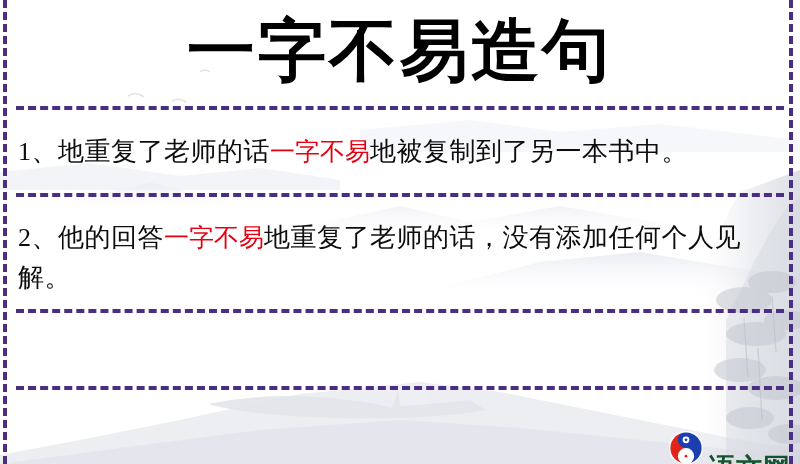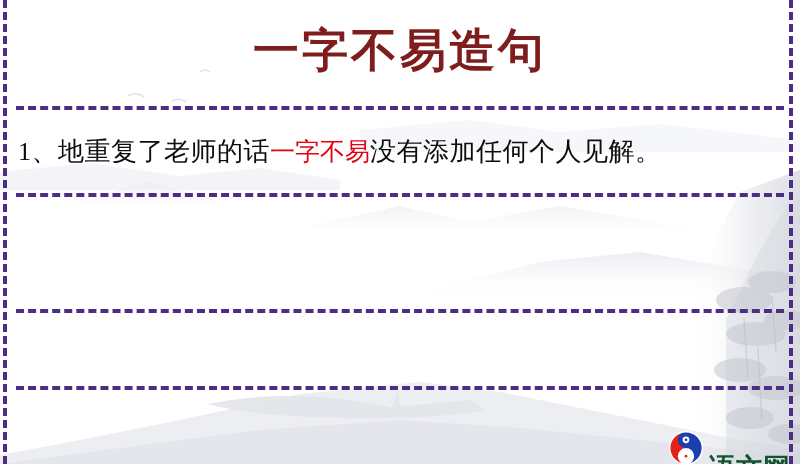--- a/index.html
+++ b/index.html
@@ -53,24 +53,24 @@
     z-index: 4;
   }
 
   .title {
     position: absolute;
     left: 0; top: 16px;
     width: 800px;
     text-align: center;
     font-family: "Liberation Serif", "DejaVu Serif", serif;
     font-weight: bold;
-    font-size: 46px;
+    font-size: 68px;
     line-height: 70px;
     letter-spacing: 3px;
-    color: #7f1d1d;
+    color: #000000;
     white-space: nowrap;
   }
 
   .divider {
     position: absolute;
     left: 16px;
     width: 768px;
     height: 0;
     border-top: 4px dashed #4b2e83;
   }
@@ -192,25 +192,28 @@
   <div class="rail rail-left"></div>
   <div class="rail rail-right"></div>
 
   <div class="content">
 
     <div class="title">一字不易造句</div>
 
     <div class="divider divider-1"></div>
 
     <div class="sentence s1">
-      <span>1、</span><span>地重复了老师的话</span><span class="kw">一字不易</span><span>没有添加任何个人见解。</span>
+      <span>1、</span><span>地重复了老师的话</span><span class="kw">一字不易</span><span>地被复制到了另一本书中。</span>
     </div>
 
     <div class="divider divider-2"></div>
 
+    <div class="sentence s2">
+      <span>2、</span><span>他的回答</span><span class="kw">一字不易</span><span>地重复了老师的话，没有添加任何个人见解。</span>
+    </div>
 
     <div class="divider divider-3"></div>
 
 
     <div class="divider divider-4"></div>
   </div>
 
   <div class="logo">
     <svg class="logo-mark" viewBox="0 0 64 64" xmlns="http://www.w3.org/2000/svg">
       <circle cx="32" cy="32" r="29" fill="#ffffff"></circle>

